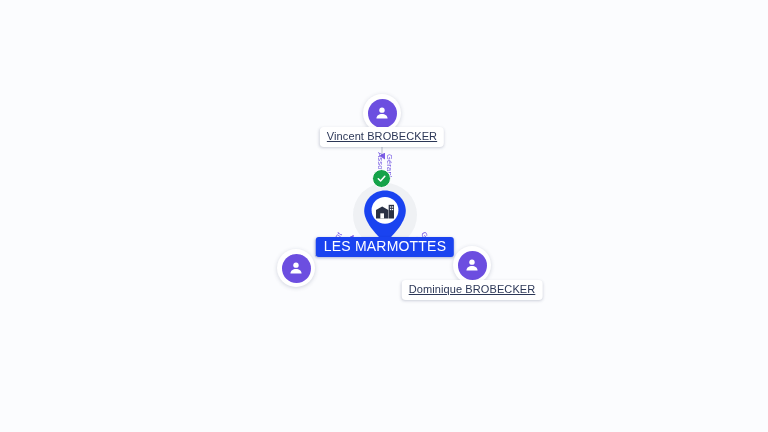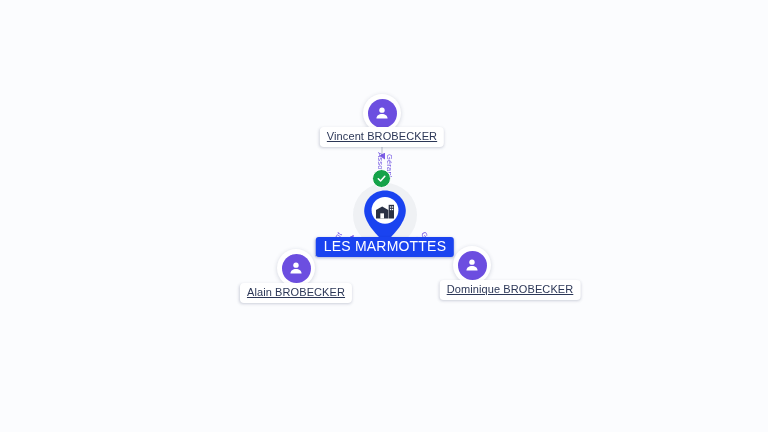--- a/index.html
+++ b/index.html
@@ -210,33 +210,32 @@
   <div class="person-node" style="left:296px; top:268px;">
     <div class="avatar-ring">
       <div class="avatar-circle">
         <svg width="18" height="18" viewBox="0 0 24 24" fill="#ffffff">
           <circle cx="12" cy="8.2" r="3.6"></circle>
           <path d="M4.6 19.4c0-4.1 3.3-6.2 7.4-6.2s7.4 2.1 7.4 6.2z"></path>
         </svg>
       </div>
     </div>
   </div>
-  <div class="node-label" style="left:296px; top:283px;">Alain BROBECKER</div>
 
   <div class="person-node" style="left:472px; top:265px;">
     <div class="avatar-ring">
       <div class="avatar-circle">
         <svg width="18" height="18" viewBox="0 0 24 24" fill="#ffffff">
           <circle cx="12" cy="8.2" r="3.6"></circle>
           <path d="M4.6 19.4c0-4.1 3.3-6.2 7.4-6.2s7.4 2.1 7.4 6.2z"></path>
         </svg>
       </div>
     </div>
   </div>
-  <div class="node-label" style="left:472px; top:280px;margin-left:38px;">Dominique BROBECKER</div>
+  <div class="node-label" style="left:472px; top:280px;">Dominique BROBECKER</div>
 
   <div id="company-node" style="left:385px; top:215px;">
     <div class="company-halo"></div>
     <div class="pin-wrap">
       <svg width="46" height="54" viewBox="0 0 46 54">
         <path d="M23 1.5 C11.4 1.5 2.2 10.6 2.2 22.1 c0 12.4 15.6 27.0 19.3 30.3
                  a2.3 2.3 0 0 0 3.0 0 C28.2 49.1 43.8 34.5 43.8 22.1
                  C43.8 10.6 34.6 1.5 23 1.5 Z" fill="#1a43f0"></path>
         <circle cx="23" cy="21.3" r="13.4" fill="#ffffff"></circle>
       </svg>

